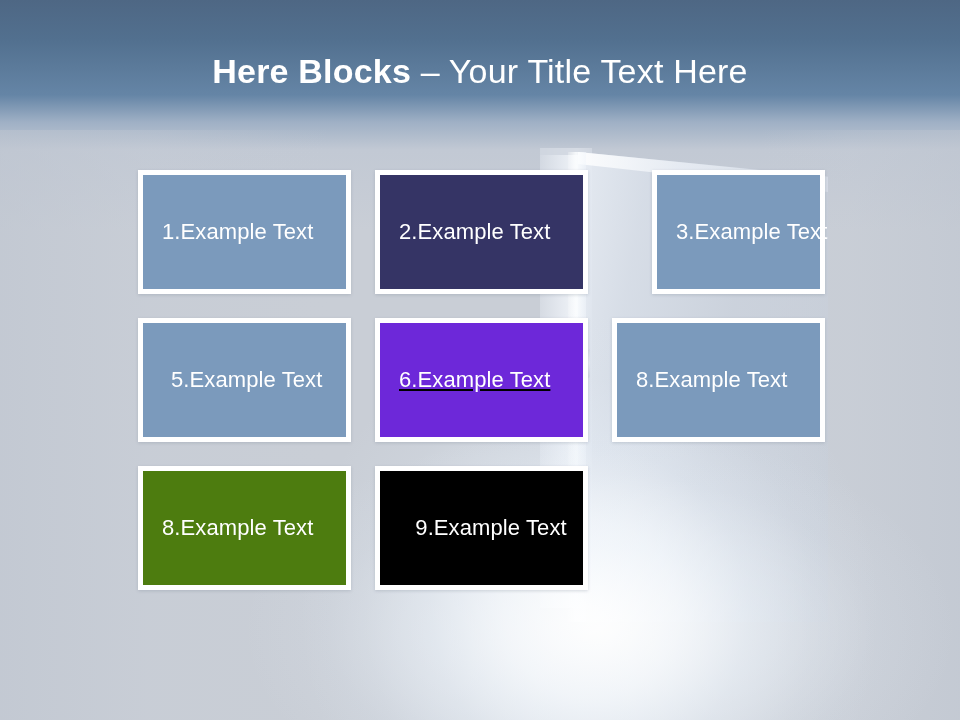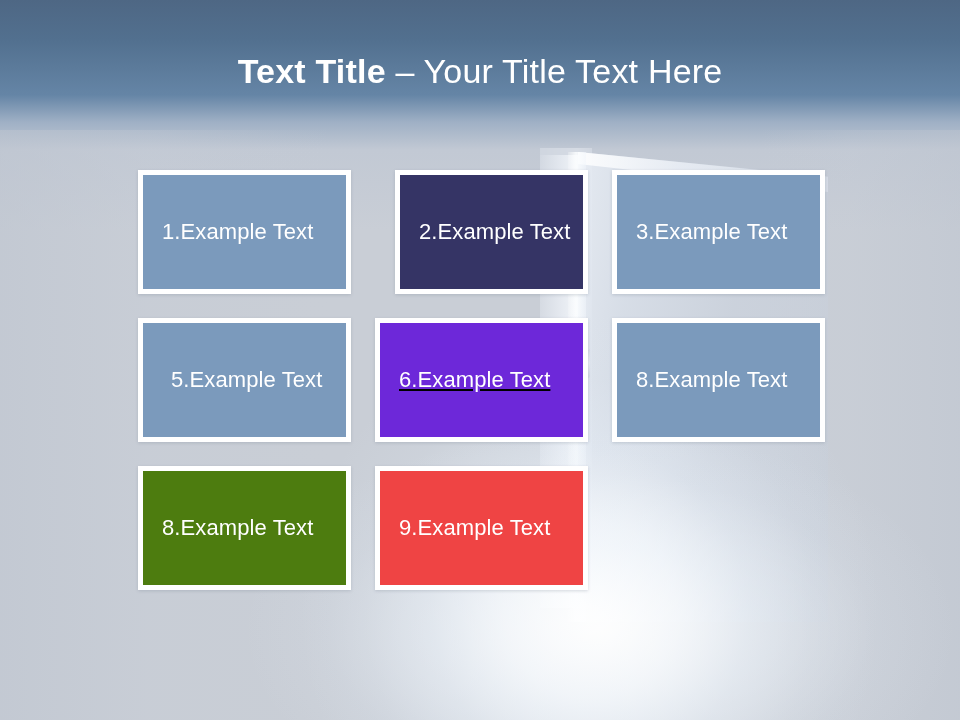--- a/index.html
+++ b/index.html
@@ -229,53 +229,53 @@
     <div class="door-inner-lite"></div>
     <div class="door-handle"></div>
     <div class="door-handle-2"></div>
   </div>
 
   <div class="bg-glow"></div>
   <div class="bg-glow-2"></div>
 
   <div class="header-band">
     <div class="slide-title">
-      <span class="t-bold">Text Title</span><span class="t-reg"> – </span><span class="t-reg">Your Title Text Here</span>
+      <span class="t-bold">Here Blocks</span><span class="t-reg"> – </span><span class="t-reg">Your Title Text Here</span>
     </div>
   </div>
 
   <div class="grid">
 
     <div class="block" style="background-color: rgb(123, 154, 188);">
       <span class="block-label">1.Example Text</span>
     </div>
 
-    <div class="block" style="background-color: rgb(53, 52, 101); margin-left: 20px;">
+    <div class="block" style="background-color: rgb(53, 52, 101);">
       <span class="block-label">2.Example Text</span>
     </div>
 
-    <div class="block" style="background-color: rgb(123, 154, 188);">
+    <div class="block" style="background-color: rgb(123, 154, 188); margin-left: 40px;">
       <span class="block-label">3.Example Text</span>
     </div>
 
 
     <div class="block" style="background-color: rgb(123, 154, 188); padding-left: 9px;">
       <span class="block-label">5.Example Text</span>
     </div>
 
     <div class="block" style="background-color: #6d28d9; text-decoration: underline;">
       <span class="block-label">6.Example Text</span>
     </div>
 
     <div class="block" style="background-color: rgb(123, 154, 188);">
       <span class="block-label">8.Example Text</span>
     </div>
 
     <div class="block" style="background-color: #4d7c0f;">
       <span class="block-label">8.Example Text</span>
     </div>
 
-    <div class="block" style="background-color: #ef4444;">
+    <div class="block" style="background-color: #000000; justify-content: center;">
       <span class="block-label">9.Example Text</span>
     </div>
 
   </div>
 </div>
 
 </body></html>

